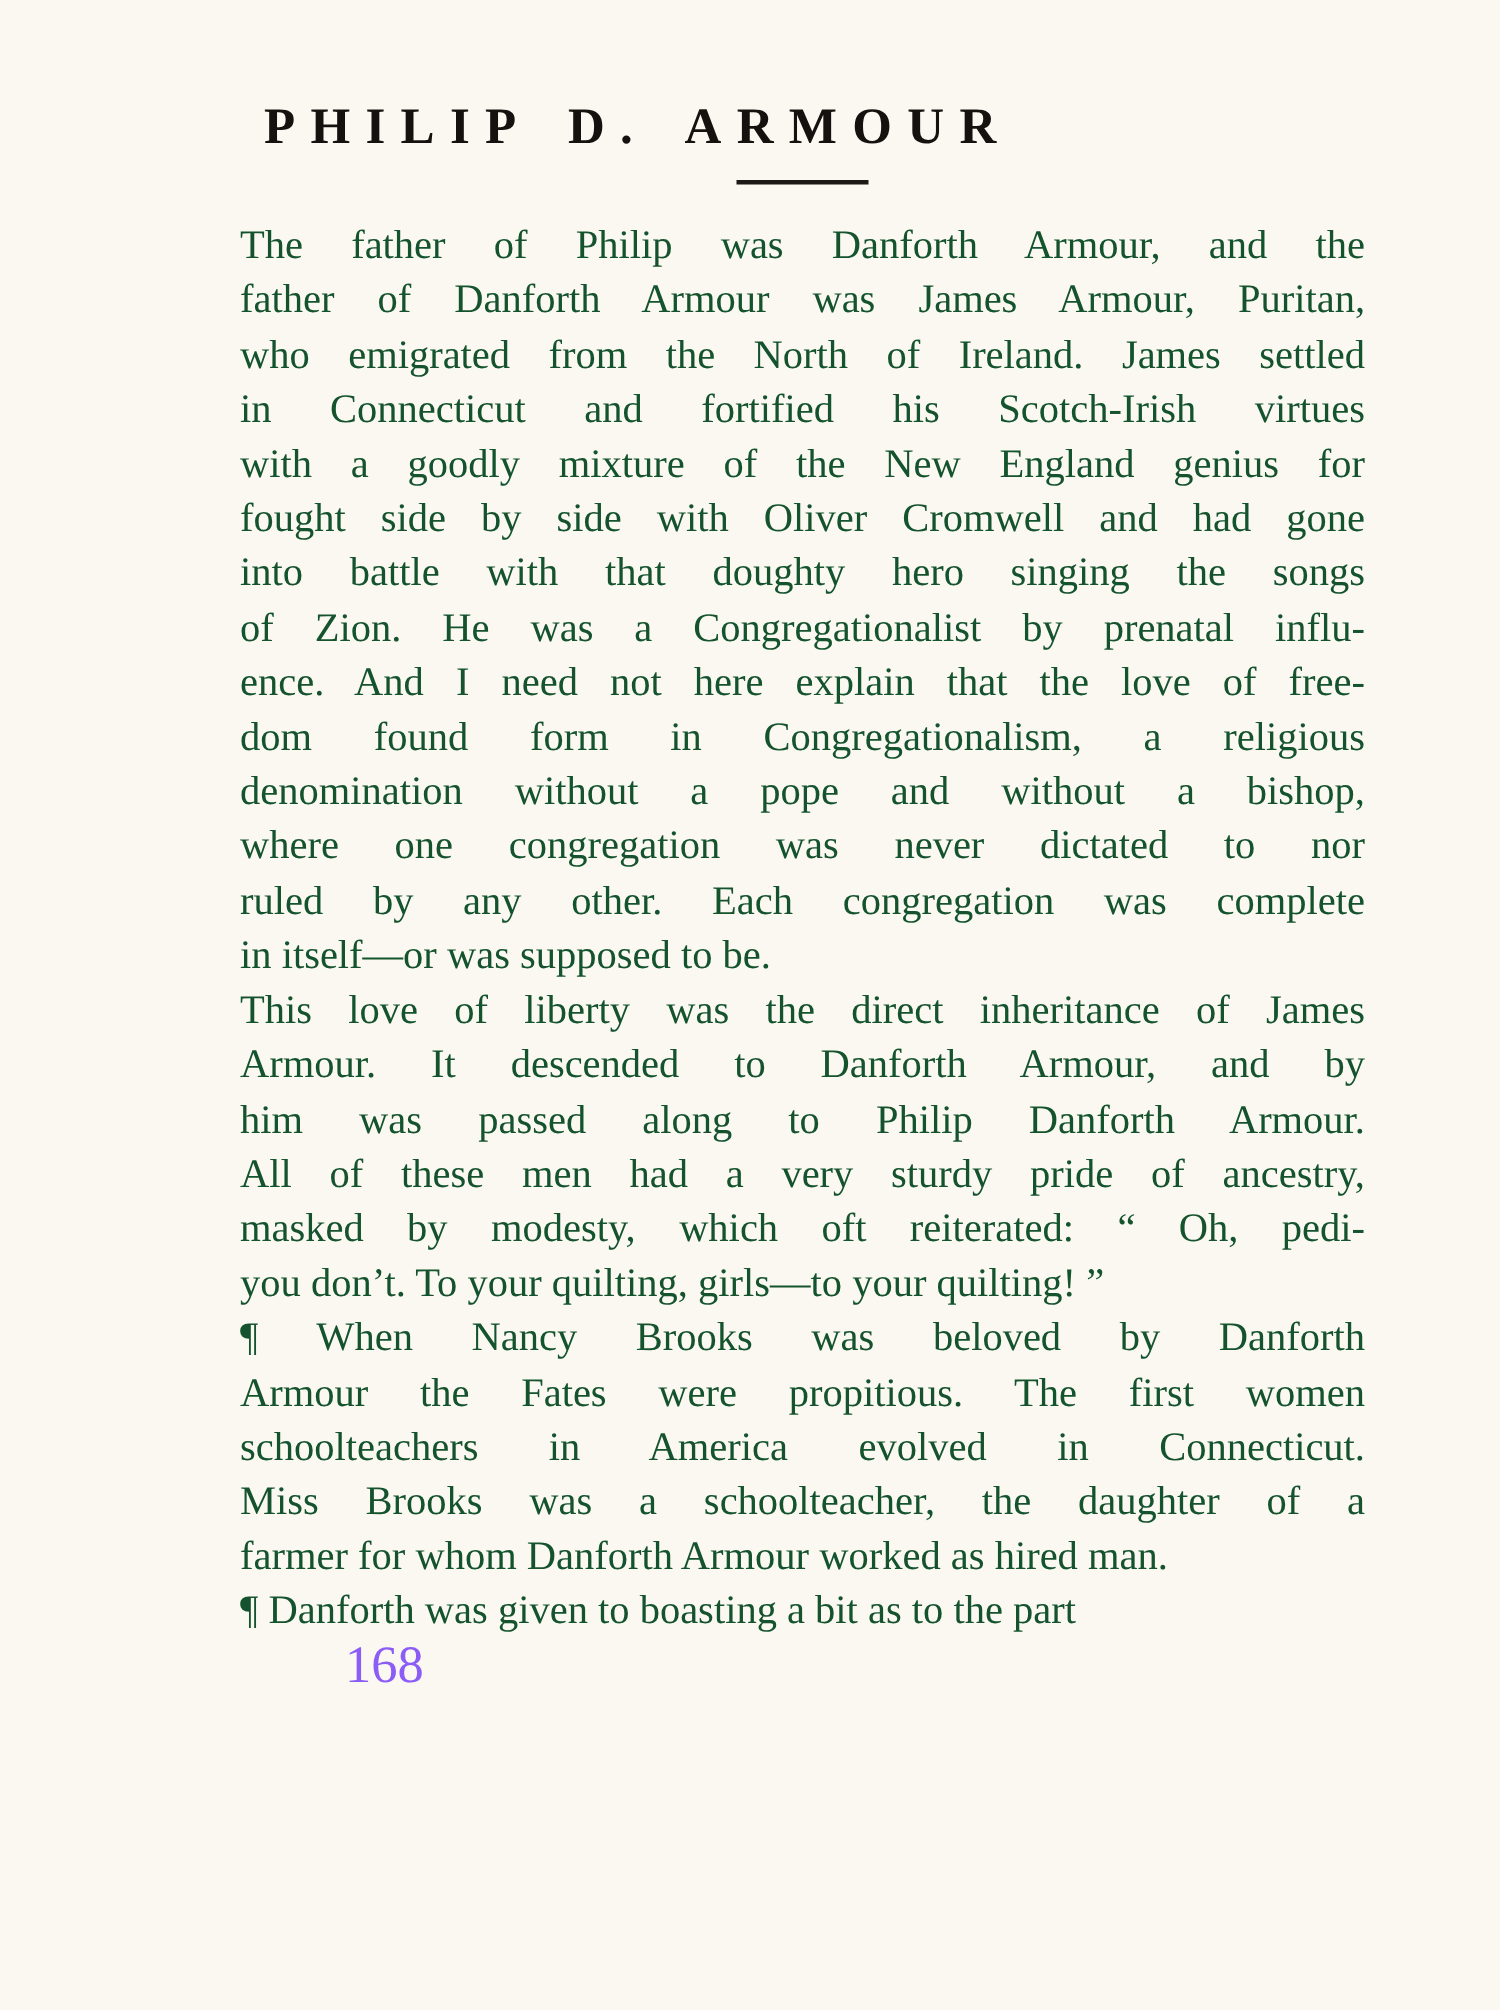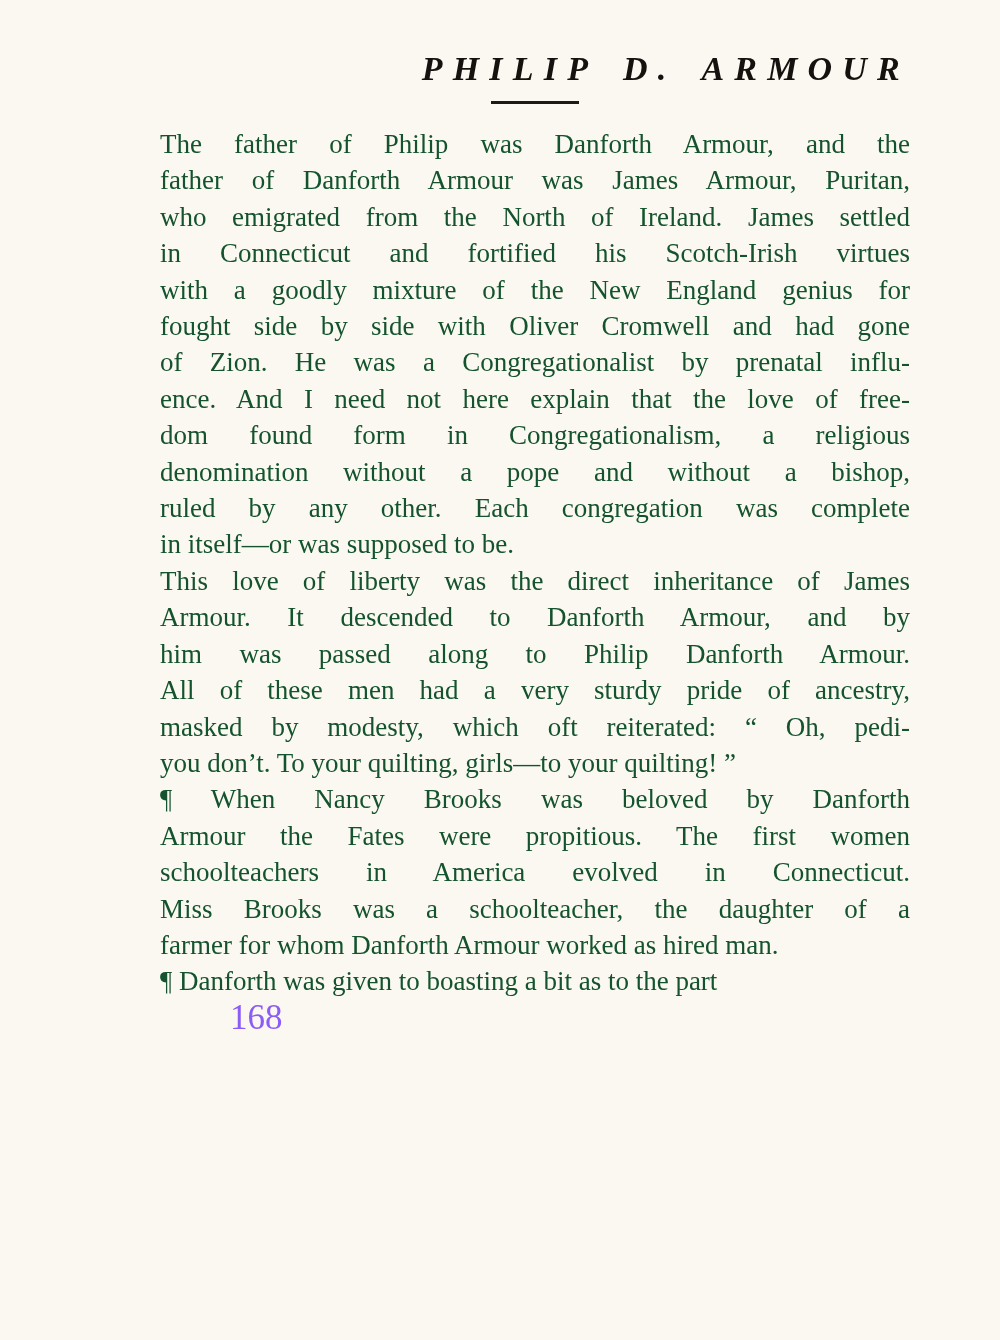--- a/index.html
+++ b/index.html
@@ -16,29 +16,28 @@
     background: #faf8f1;
     color: #171411;
     font-family: "Liberation Serif", "DejaVu Serif", serif;
     box-sizing: border-box;
     overflow: hidden;
   }
   .content {
     padding: 50px 90px 0 160px;
   }
   .title {
-    margin: 0;
+    margin: 16px;
     font-size: 34px;
     font-weight: 600;
     letter-spacing: 0.30em;
     word-spacing: 0.22em;
-    text-align: right;
+    text-align: left;
     white-space: nowrap;
     color: #14110e;
-    font-style: italic;
   }
   .title-rule {
     width: 88px;
     height: 0;
     border-top: 3px solid #1c1916;
     margin: 13px auto 0 auto;
   }
   .page-body {
     margin-top: 22px;
   }
@@ -72,24 +71,26 @@
     <h1 class="title">PHILIP D. ARMOUR</h1>
     <div class="title-rule"></div>
     <div class="page-body">
         <div class="paragraph">
           <div class="line">The father of Philip was Danforth Armour, and the</div>
           <div class="line">father of Danforth Armour was James Armour, Puritan,</div>
           <div class="line">who emigrated from the North of Ireland. James settled</div>
           <div class="line">in Connecticut and fortified his Scotch-Irish virtues</div>
           <div class="line">with a goodly mixture of the New England genius for</div>
           <div class="line">fought side by side with Oliver Cromwell and had gone</div>
+          <div class="line">into battle with that doughty hero singing the songs</div>
           <div class="line">of Zion. He was a Congregationalist by prenatal influ-</div>
           <div class="line">ence. And I need not here explain that the love of free-</div>
           <div class="line">dom found form in Congregationalism, a religious</div>
           <div class="line">denomination without a pope and without a bishop,</div>
+          <div class="line">where one congregation was never dictated to nor</div>
           <div class="line">ruled by any other. Each congregation was complete</div>
           <div class="line last">in itself—or was supposed to be.</div>
         </div>
         <div class="paragraph">
           <div class="line">This love of liberty was the direct inheritance of James</div>
           <div class="line">Armour. It descended to Danforth Armour, and by</div>
           <div class="line">him was passed along to Philip Danforth Armour.</div>
           <div class="line">All of these men had a very sturdy pride of ancestry,</div>
           <div class="line">masked by modesty, which oft reiterated: “ Oh, pedi-</div>
           <div class="line last">you don’t. To your quilting, girls—to your quilting! ”</div>

